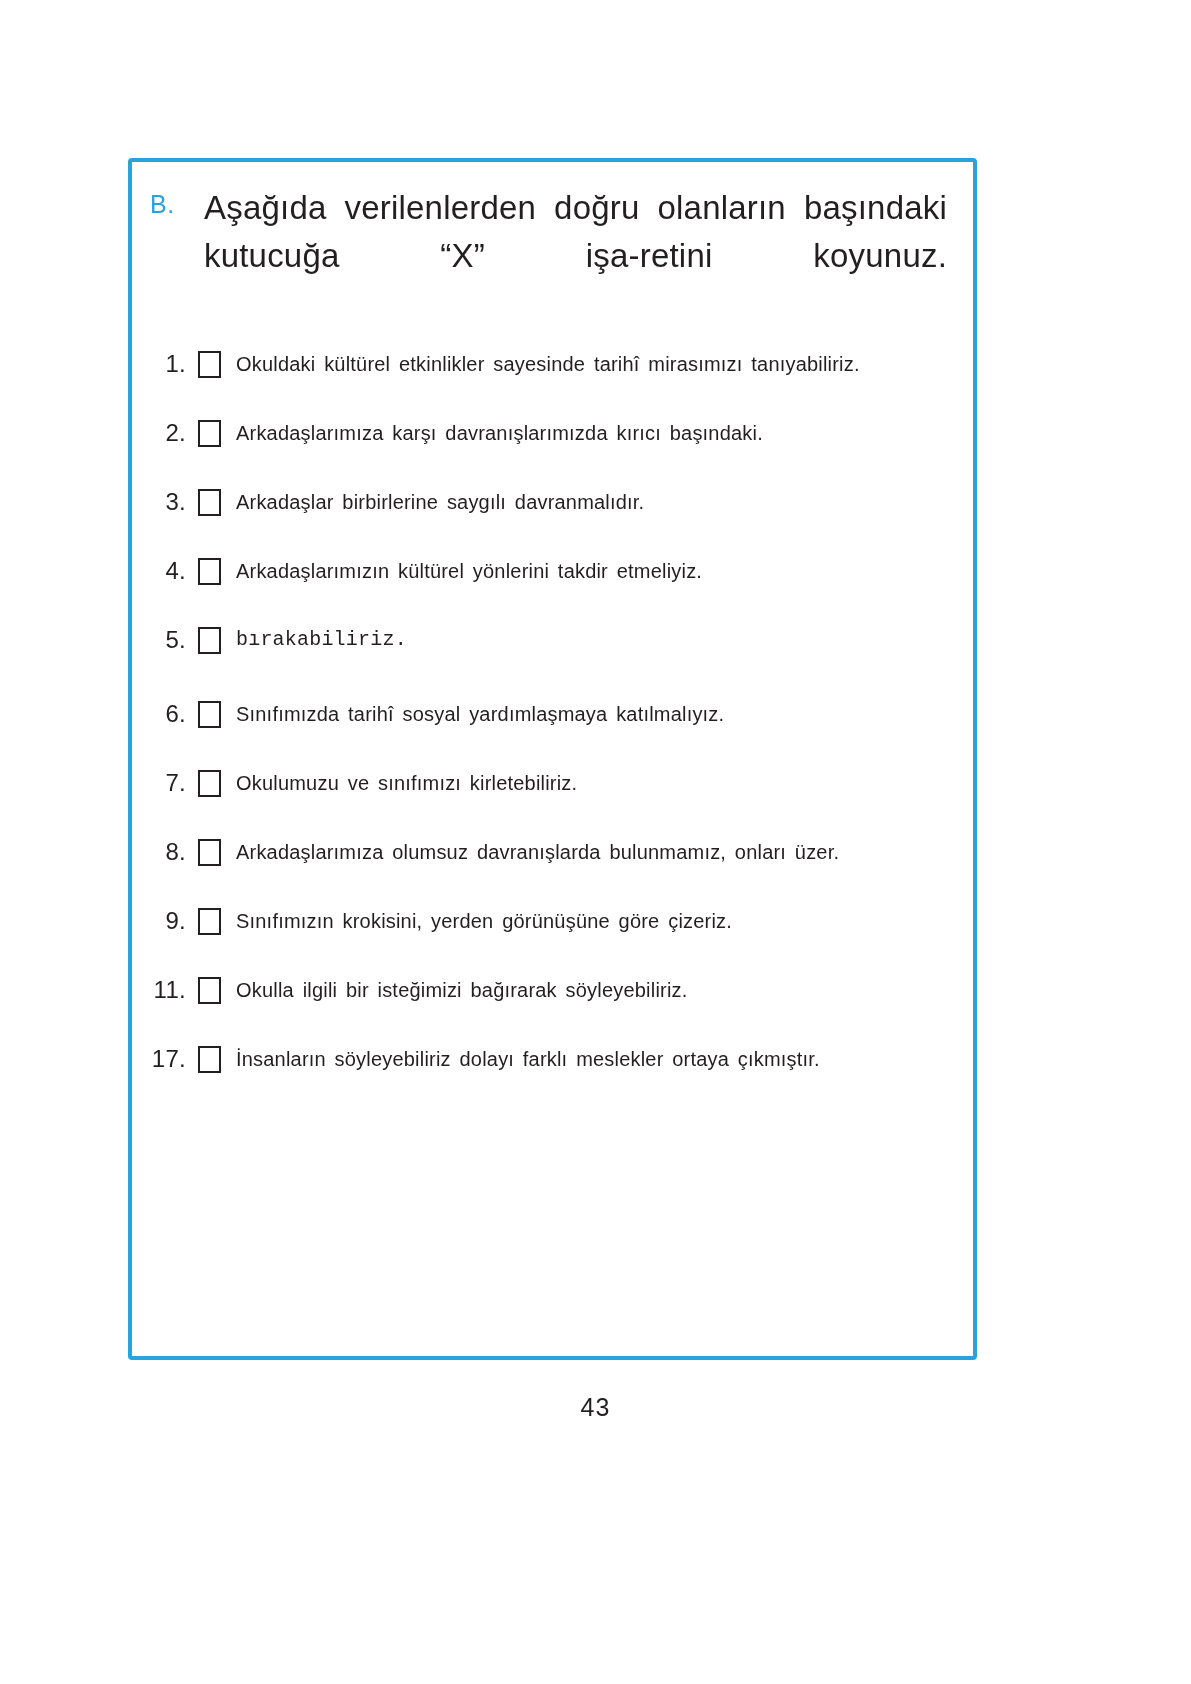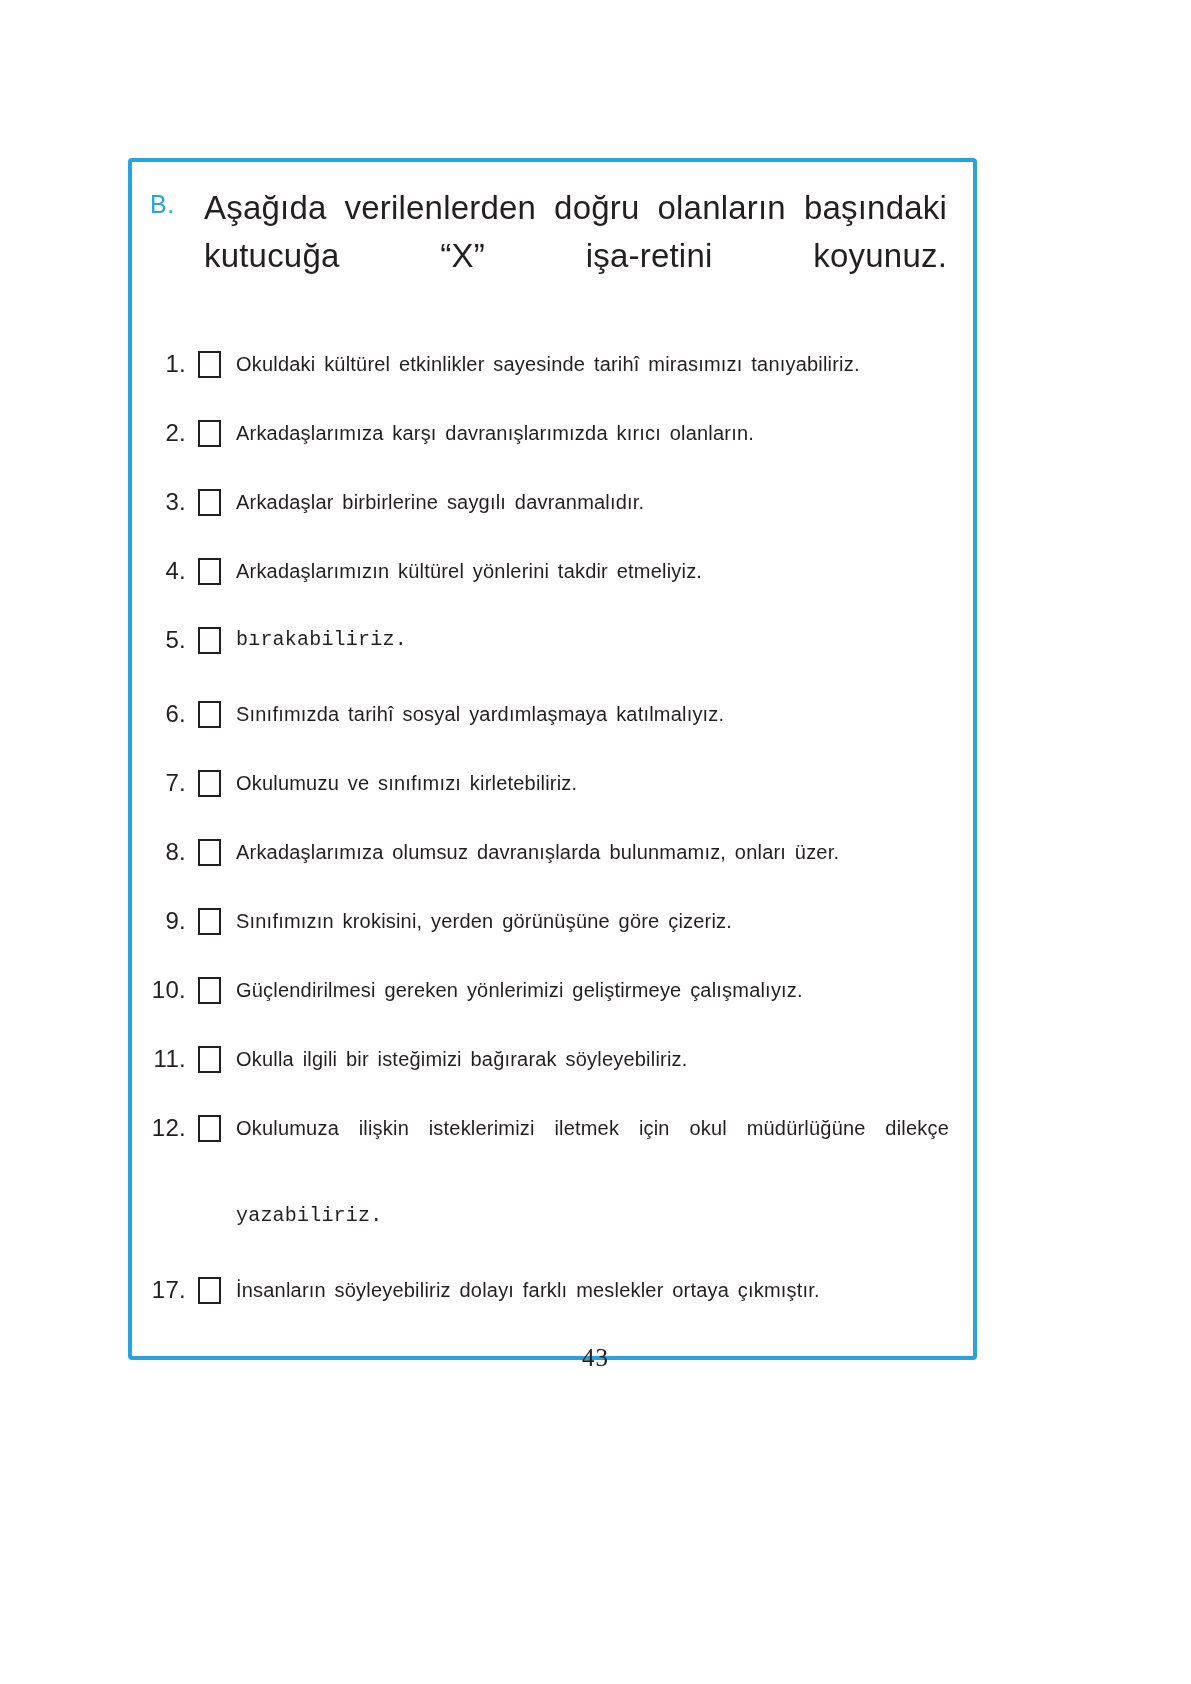--- a/index.html
+++ b/index.html
@@ -132,27 +132,26 @@
     font-family: Liberation Mono, monospace;
   }
 
   
   .item.tall { margin-bottom: 30px; }
 
   
   .page-number {
     position: absolute;
     left: 0;
-    top: 1344px;
+    top: 1393px;
     width: 1191px;
     text-align: center;
     font-size: 25px;
     color: #231f20;
     letter-spacing: 1px;
-    font-family: Liberation Serif, serif;
   }
 </style>
 </head>
 <body>
 
 <div class="page">
 
   <div class="exercise-box">
 
     <div class="prompt">
@@ -167,21 +166,21 @@
           <span class="checkbox"></span>
         </span>
         <span class="item-text">Okuldaki kültürel etkinlikler sayesinde tarihî mirasımızı tanıyabiliriz.</span>
       </li>
 
       <li class="item">
         <span class="item-num">2.</span>
         <span class="item-check">
           <span class="checkbox"></span>
         </span>
-        <span class="item-text">Arkadaşlarımıza karşı davranışlarımızda kırıcı olanların.</span>
+        <span class="item-text">Arkadaşlarımıza karşı davranışlarımızda kırıcı başındaki.</span>
       </li>
 
       <li class="item">
         <span class="item-num">3.</span>
         <span class="item-check">
           <span class="checkbox"></span>
         </span>
         <span class="item-text">Arkadaşlar birbirlerine saygılı davranmalıdır.</span>
       </li>
 
@@ -228,46 +227,29 @@
       </li>
 
       <li class="item">
         <span class="item-num">9.</span>
         <span class="item-check">
           <span class="checkbox"></span>
         </span>
         <span class="item-text">Sınıfımızın krokisini, yerden görünüşüne göre çizeriz.</span>
       </li>
 
-      <li class="item">
-        <span class="item-num">10.</span>
-        <span class="item-check">
-          <span class="checkbox"></span>
-        </span>
-        <span class="item-text">Güçlendirilmesi gereken yönlerimizi geliştirmeye çalışmalıyız.</span>
-      </li>
 
       <li class="item">
         <span class="item-num">11.</span>
         <span class="item-check">
           <span class="checkbox"></span>
         </span>
         <span class="item-text">Okulla ilgili bir isteğimizi bağırarak söyleyebiliriz.</span>
       </li>
 
-      <li class="item justify tall">
-        <span class="item-num">12.</span>
-        <span class="item-check">
-          <span class="checkbox"></span>
-        </span>
-        <span class="item-text">
-          <span class="line1">Okulumuza ilişkin isteklerimizi iletmek için okul müdürlüğüne dilekçe</span>
-          <span class="line2">yazabiliriz.</span>
-        </span>
-      </li>
 
       <li class="item">
         <span class="item-num">17.</span>
         <span class="item-check">
           <span class="checkbox"></span>
         </span>
         <span class="item-text">İnsanların söyleyebiliriz dolayı farklı meslekler ortaya çıkmıştır.</span>
       </li>
     </ul>
 

